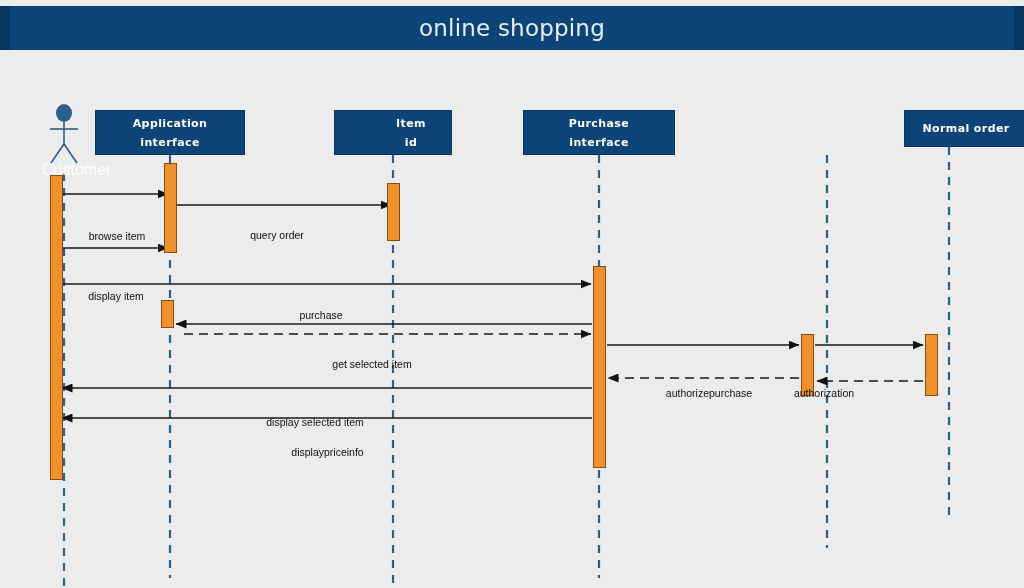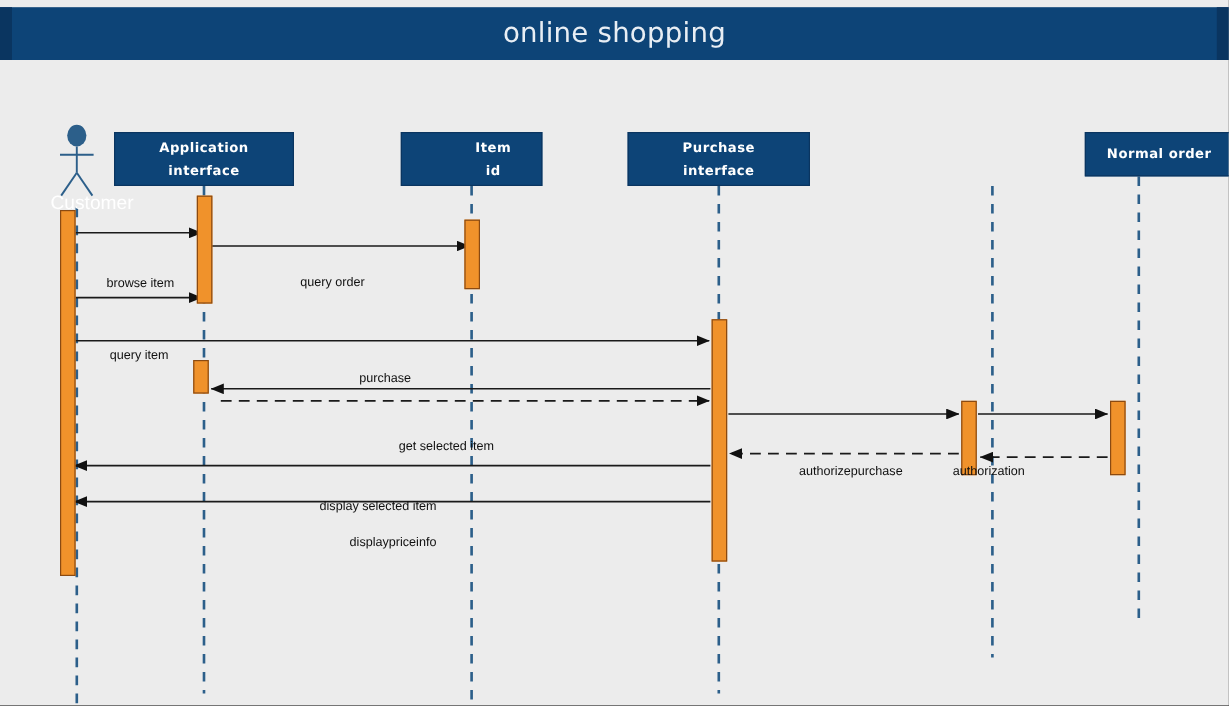--- a/index.html
+++ b/index.html
@@ -187,22 +187,22 @@
         <div class="activation" style="left: 164px; top: 113px; width: 13px; height: 90px;"></div>
         <div class="activation" style="left: 161px; top: 250px; width: 13px; height: 28px;"></div>
         <div class="activation" style="left: 387px; top: 133px; width: 13px; height: 58px;"></div>
         <div class="activation" style="left: 593px; top: 216px; width: 13px; height: 202px;"></div>
         <div class="activation" style="left: 801px; top: 284px; width: 13px; height: 62px;"></div>
         <div class="activation" style="left: 925px; top: 284px; width: 13px; height: 62px;"></div>
       </div>
     <div id="labels-host">
         <div class="msg-label" style="left: 117px; top: 132px;">browse item</div>
         <div class="msg-label" style="left: 277px; top: 131px;">query order</div>
-        <div class="msg-label" style="left: 116px; top: 192px;">query item</div>
+        <div class="msg-label" style="left: 116px; top: 192px;">display item</div>
         <div class="msg-label" style="left: 321px; top: 211px;">purchase</div>
-        <div class="msg-label" style="left: 372px; top: 268px;">get selected item</div>
+        <div class="msg-label" style="left: 372px; top: 260px;">get selected item</div>
         <div class="msg-label" style="left: 709px; top: 289px;">authorizepurchase</div>
         <div class="msg-label" style="left: 824px; top: 289px;">authorization</div>
         <div class="msg-label" style="left: 315px; top: 318px;">display selected item</div>
         <div class="msg-label" style="left: 315px; top: 348px; padding-left: 25px;">displaypriceinfo</div>
       </div>
   </div>
 </div>
 
 </body></html>

